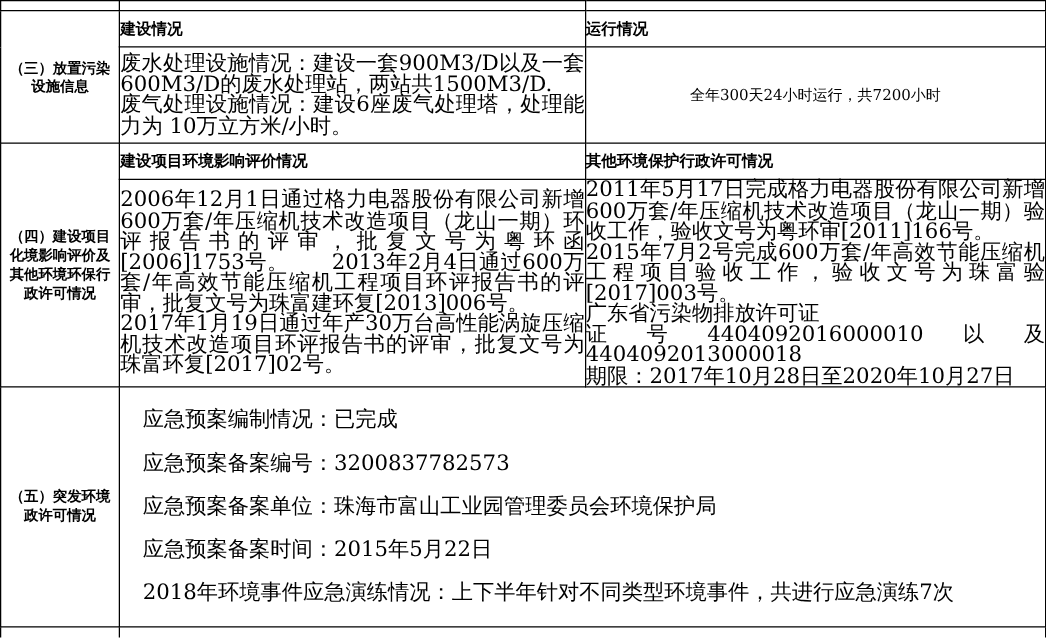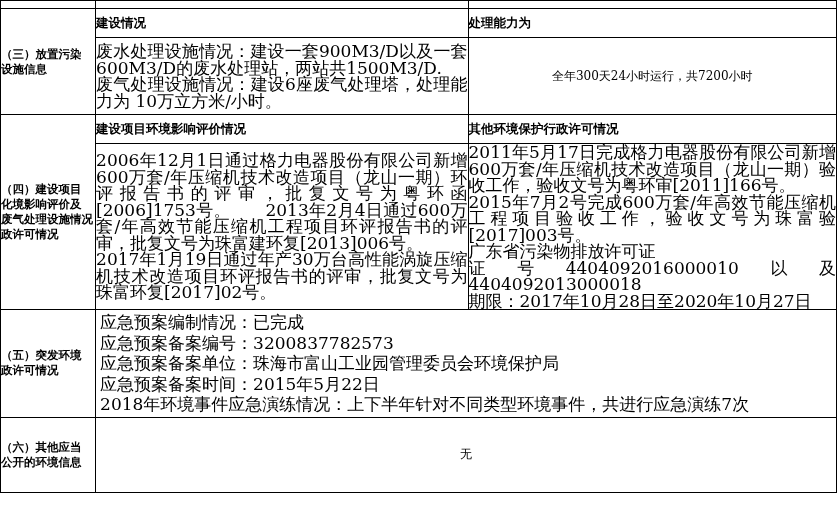--- a/index.html
+++ b/index.html
@@ -25,21 +25,21 @@
     width: 837px;
     table-layout: fixed;
   }
   table.main td {
     border: 1px solid #000000;
     vertical-align: middle;
     padding: 0;
   }
   .label-cell {
     width: 95px;
-    text-align: left;
+    text-align: center;
     font-size: 11.5px;
     line-height: 15px;
     font-weight: bold;
     padding: 2px 3px;
     letter-spacing: 0px;
     margin-top: 16px;
   }
   .hdr {
     text-align: left;
     font-size: 12.5px;
@@ -65,21 +65,21 @@
     border-left: 1px solid #000;
     border-right: 1px solid #000;
     border-top: 1px solid #000;
     border-bottom: none;
   }
   .no-top {
     border-top: none;
   }
   .p { margin: 0; }
   .sec-e-text p, .sec-d-text p, .sec-c-text p {
-    margin: 4px;
+    margin: 18px;
   }
 </style>
 </head>
 <body>
 
 <div class="doc">
 
   <table class="main">
     <colgroup>
       <col style="width:95px">
@@ -91,36 +91,36 @@
         <tr>
       <td class="topstub"></td>
       <td class="topstub"></td>
       <td class="topstub"></td>
     </tr>
 
     <tr>
       <td class="label-cell no-top" rowspan="2" style="white-space: pre-line;">（三）放置污染
 设施信息</td>
       <td class="hdr">建设情况</td>
-      <td class="hdr">处理能力为</td>
+      <td class="hdr">运行情况</td>
     </tr>
     <tr>
       <td class="body-text" style="height:76px">
         <p class="p">废水处理设施情况：建设一套900M3/D以及一套600M3/D的废水处理站，两站共1500M3/D.</p>
         <p class="p">废气处理设施情况：建设6座废气处理塔，处理能力为 10万立方米/小时。</p>
       </td>
       <td class="center-text">
         <p class="p">全年300天24小时运行，共7200小时</p>
       </td>
     </tr>
 
     <tr>
       <td class="label-cell" rowspan="2" style="white-space: pre-line;">（四）建设项目
 化境影响评价及
-废气处理设施情况
+其他环境环保行
 政许可情况</td>
       <td class="hdr">建设项目环境影响评价情况</td>
       <td class="hdr">其他环境保护行政许可情况</td>
     </tr>
     <tr>
       <td class="body-text" style="height:158px">
         <p class="p">2006年12月1日通过格力电器股份有限公司新增600万套/年压缩机技术改造项目（龙山一期）环评报告书的评审，批复文号为粤环函[2006]1753号。　　2013年2月4日通过600万套/年高效节能压缩机工程项目环评报告书的评审，批复文号为珠富建环复[2013]006号。</p>
         <p class="p">2017年1月19日通过年产30万台高性能涡旋压缩机技术改造项目环评报告书的评审，批复文号为珠富环复[2017]02号。</p>
       </td>
       <td class="body-text">

